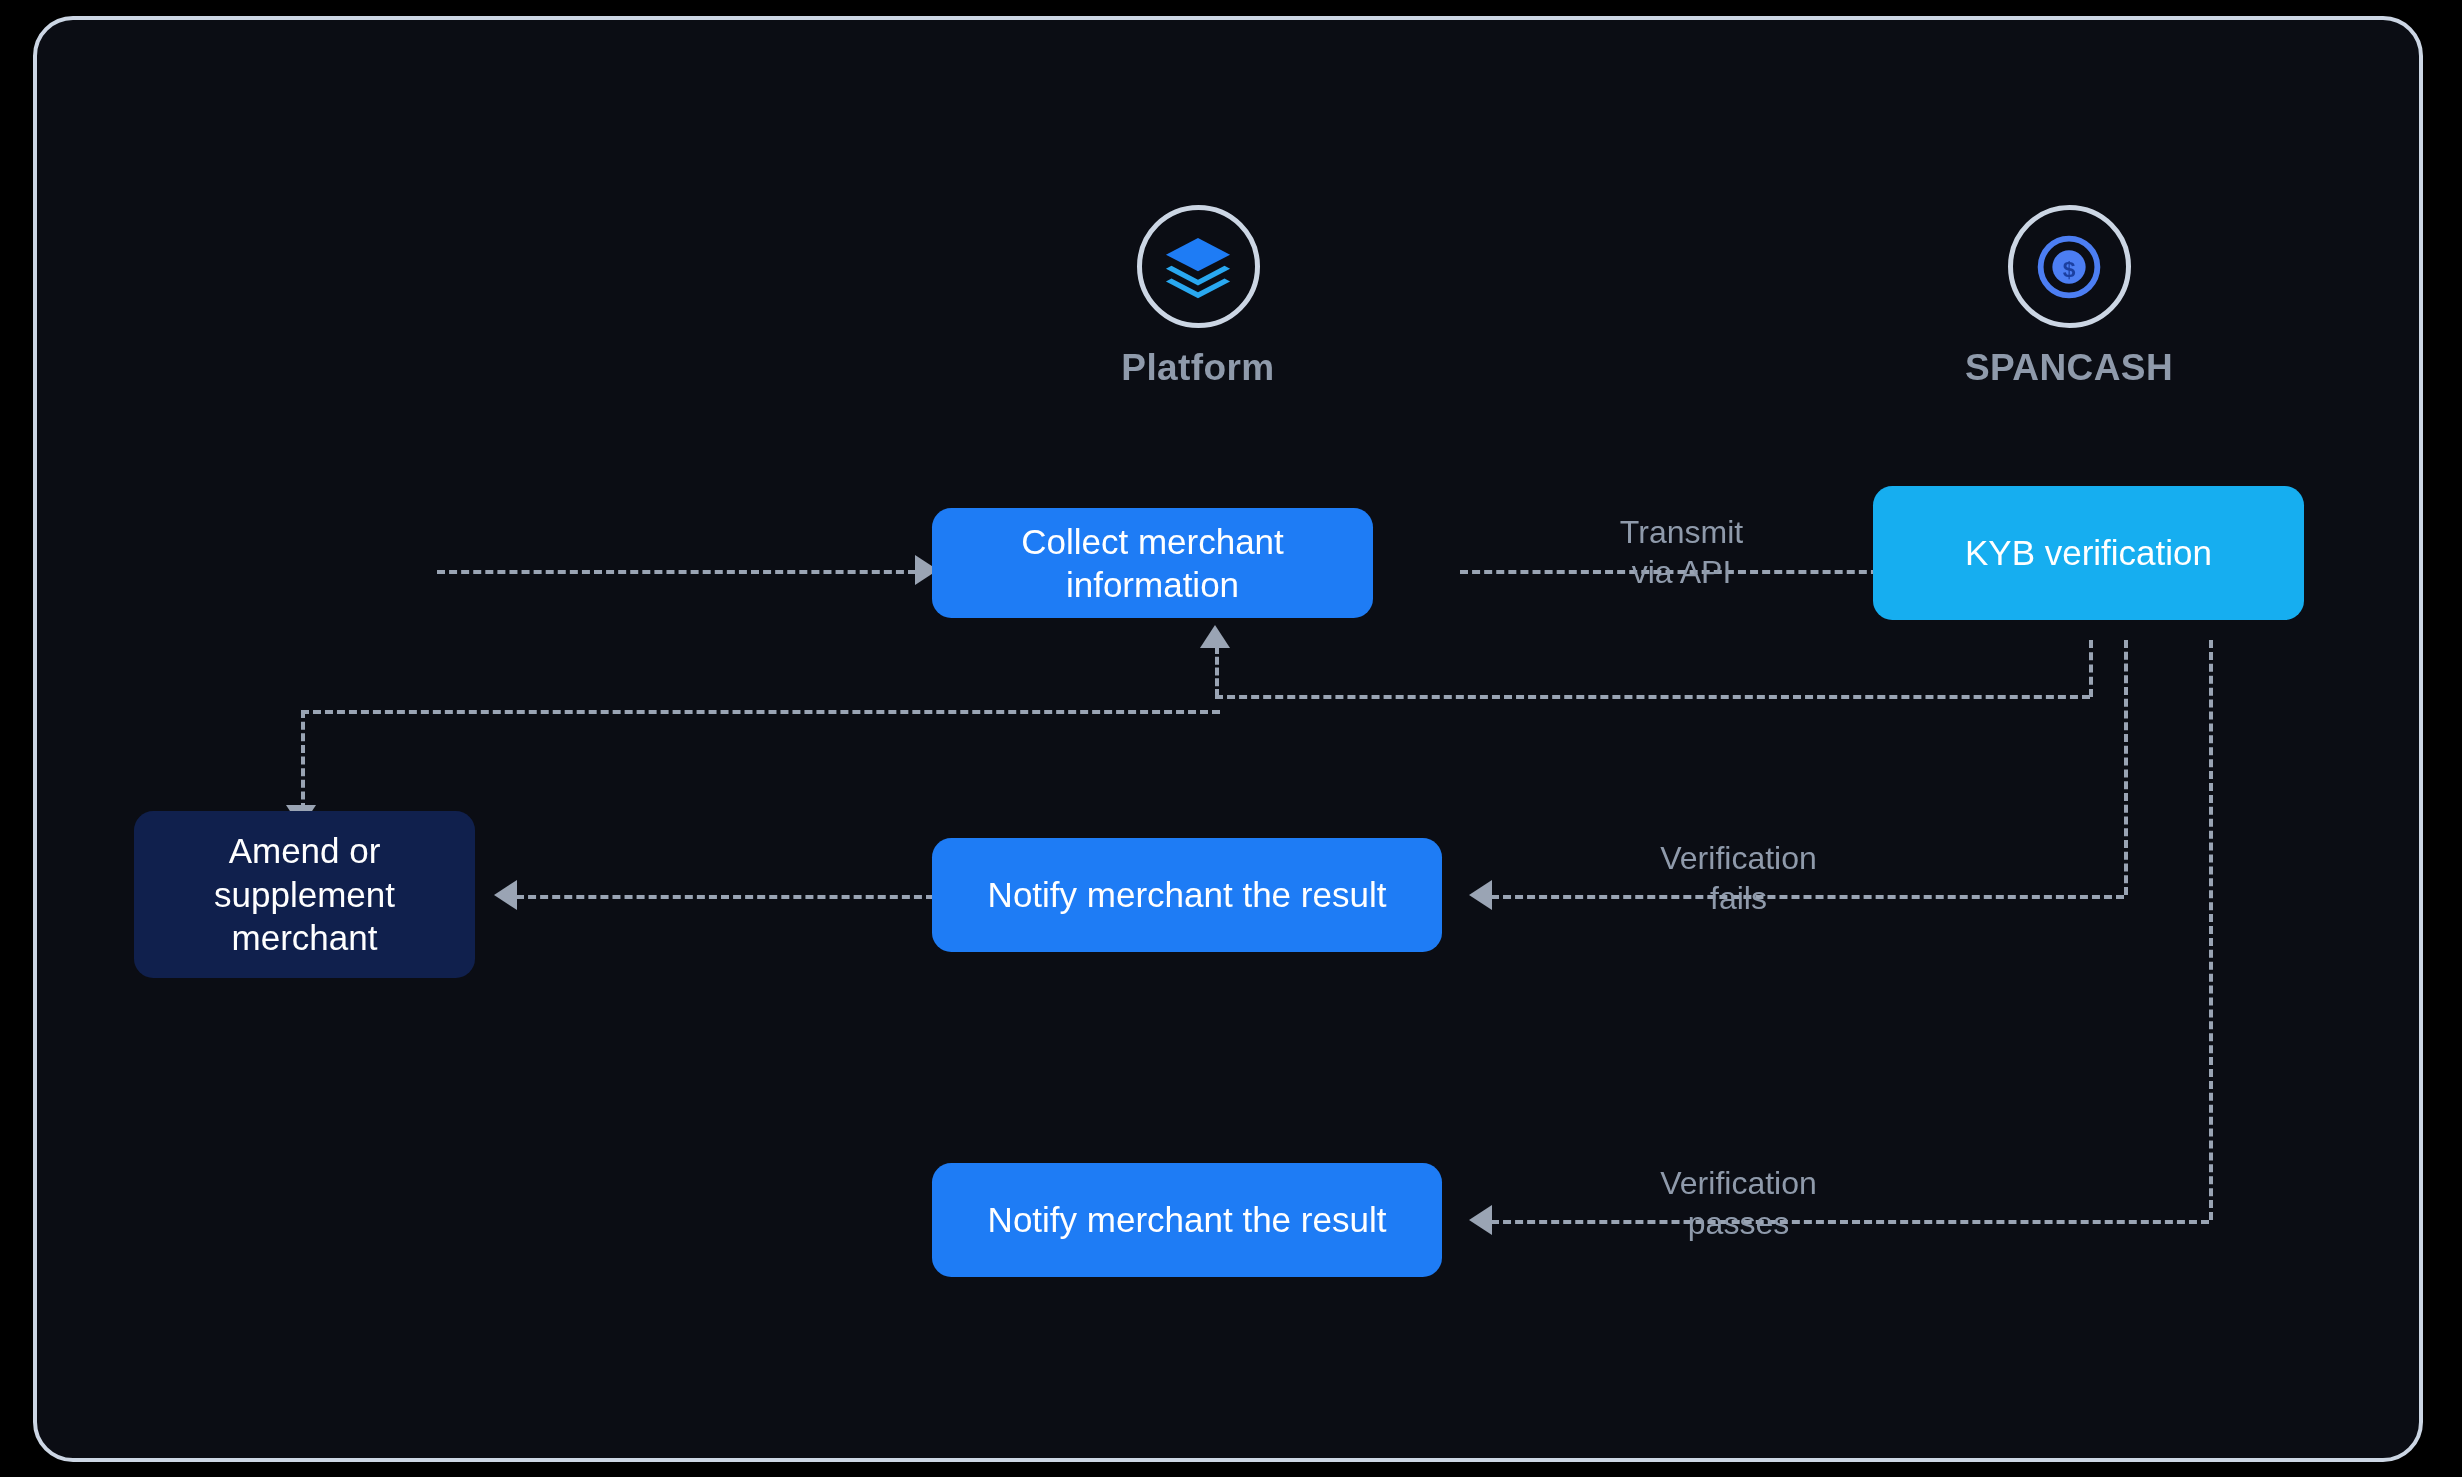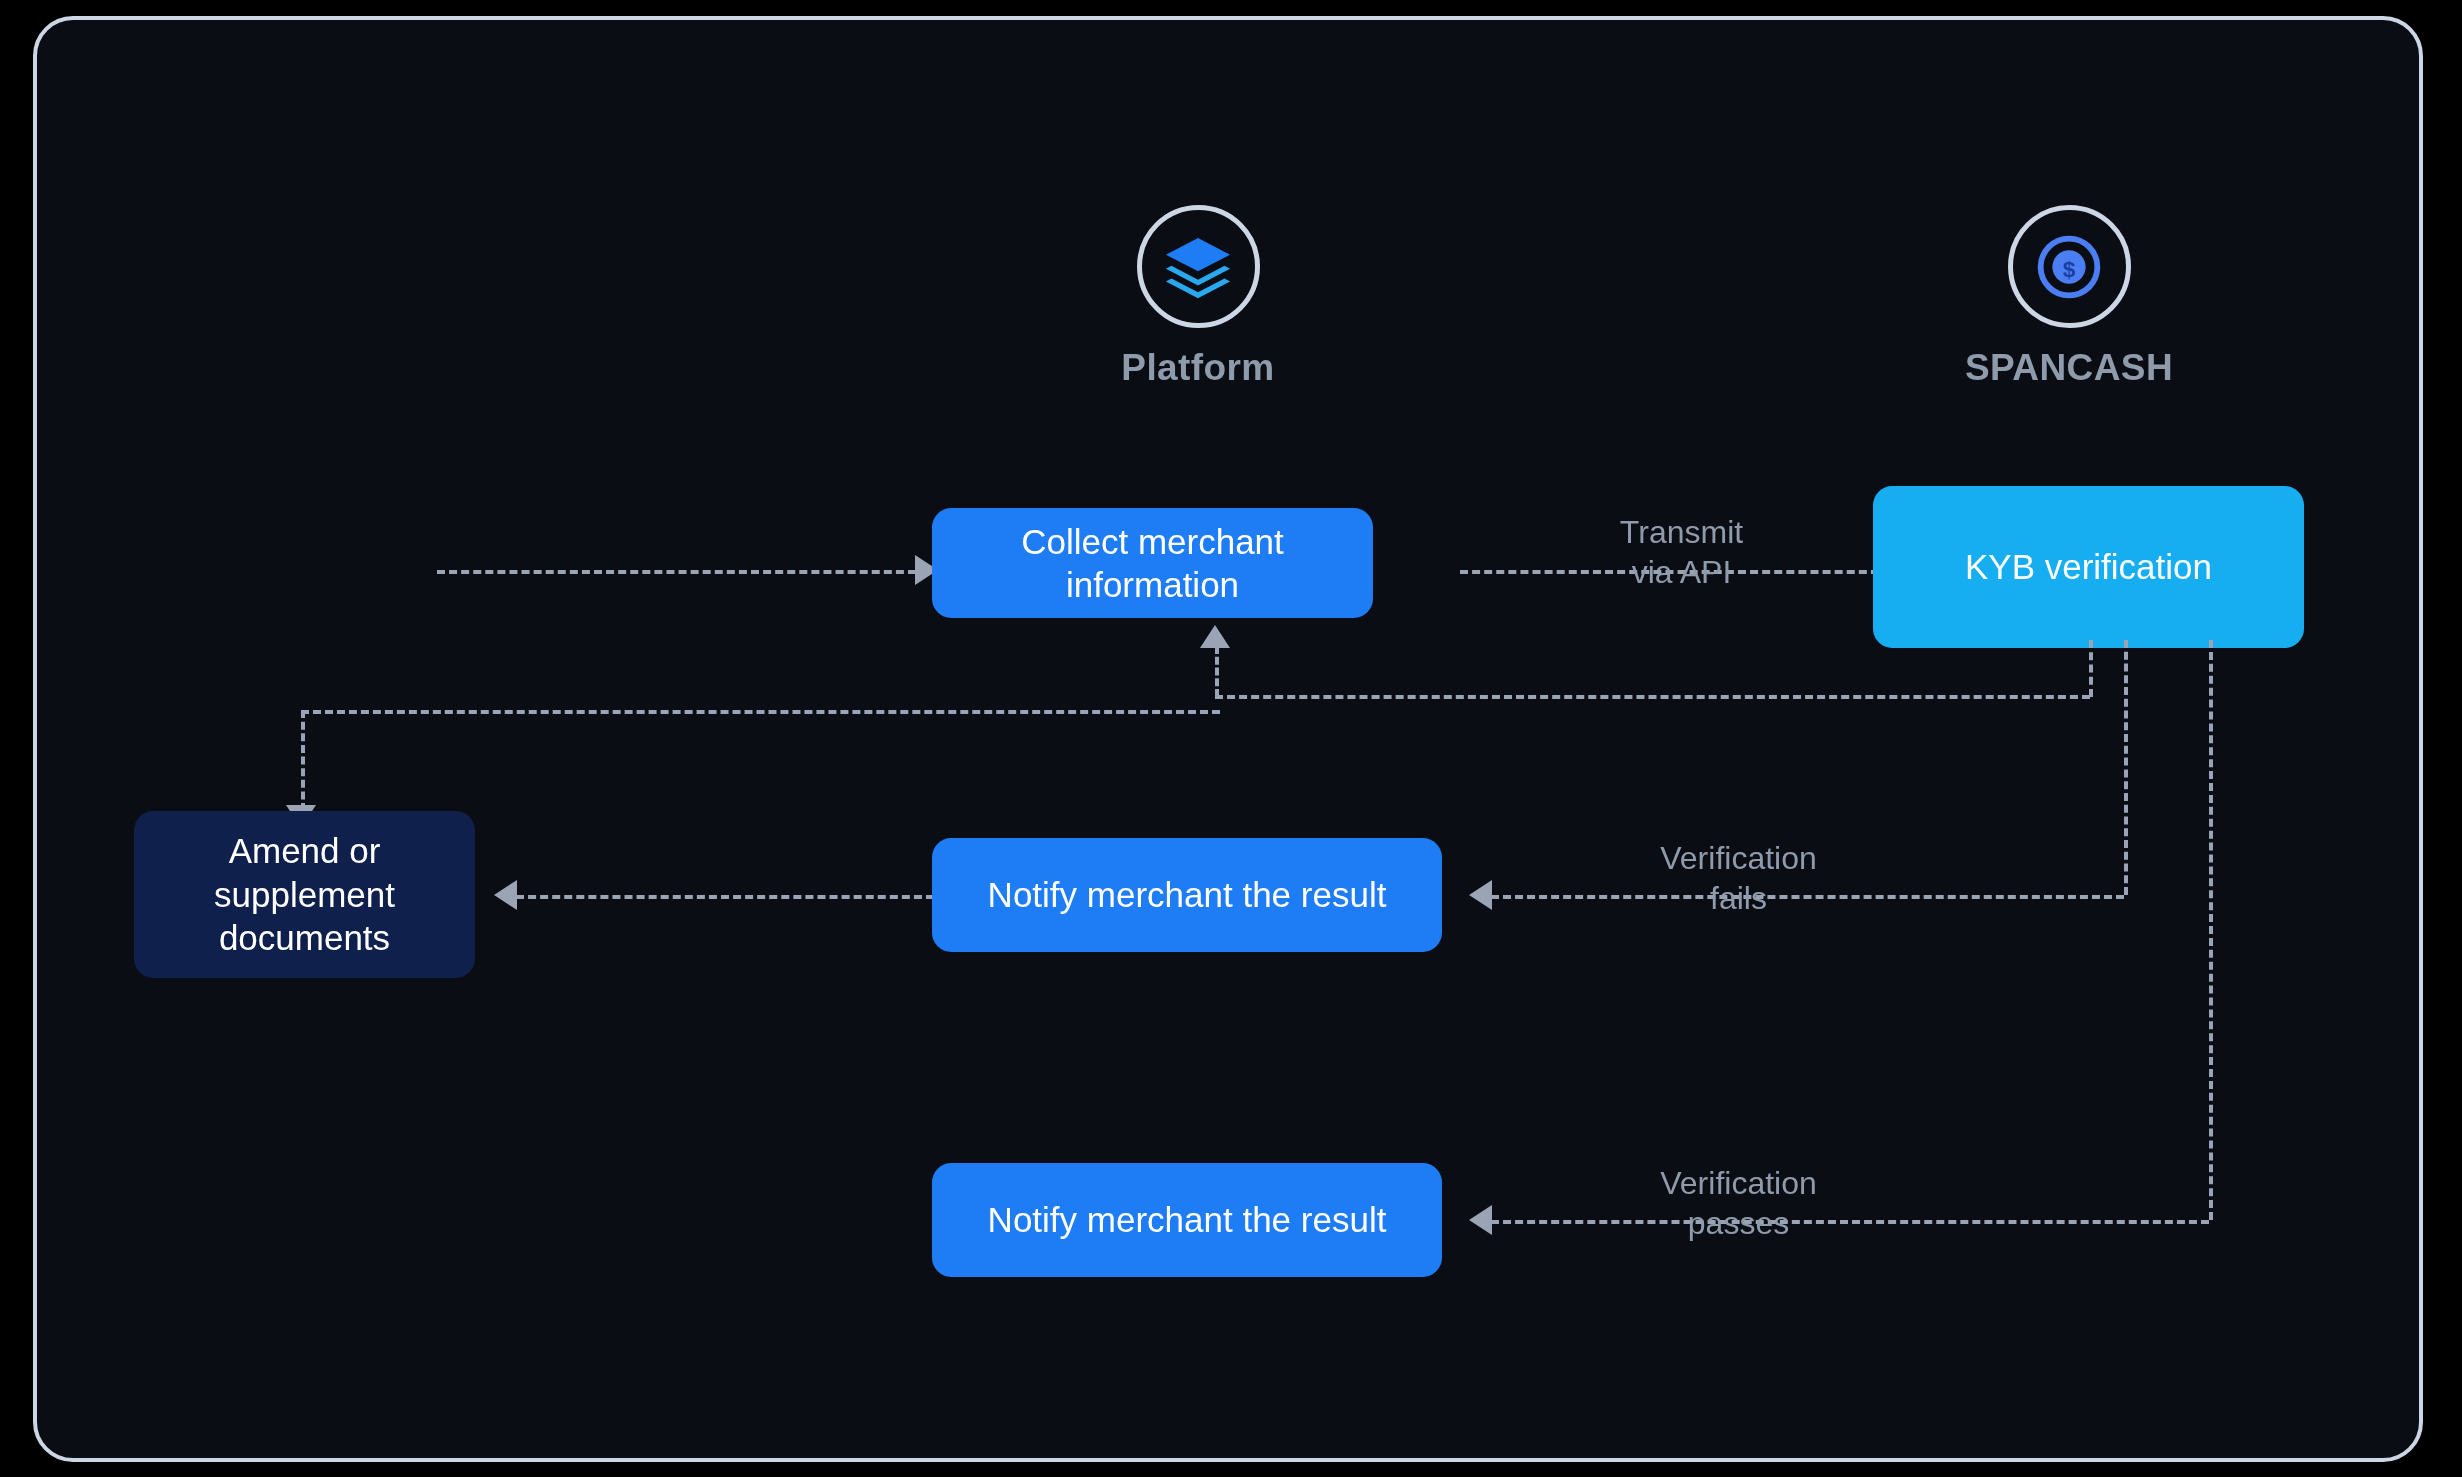--- a/index.html
+++ b/index.html
@@ -163,32 +163,32 @@
     <div class="hline" style="left:400px; top:550px; width:479px;"></div>
     <div class="arrow right" style="left:878px; top:535px;"></div>
 
     <div class="node blue" style="left:895px; top:488px; width:441px; height:110px;">Collect merchant information</div>
 
     <div class="hline" style="left:1423px; top:550px; width:431px;"></div>
     <div class="arrow right" style="left:1845px; top:535px;"></div>
     <div class="edge-label" style="left:1530px; top:492px; width:229px;">Transmit
 via API</div>
 
-    <div class="node cyan" style="left:1836px; top:466px; width:431px; height:162px;">KYB verification</div>
+    <div class="node cyan" style="left:1836px; top:466px; width:431px; height:134px;">KYB verification</div>
 
     <div class="vline" style="left:2052px; top:620px; height:57px;"></div>
     <div class="hline" style="left:1178px; top:675px; width:875px;"></div>
     <div class="vline" style="left:1178px; top:626px; height:51px;"></div>
     <div class="arrow up" style="left:1163px; top:605px;"></div>
 
     <div class="hline" style="left:264px; top:690px; width:919px;"></div>
     <div class="vline" style="left:264px; top:690px; height:101px;"></div>
     <div class="arrow down" style="left:249px; top:785px;"></div>
 
-    <div class="node dark" style="left:97px; top:791px; width:341px; height:167px;">Amend or supplement documents</div>
+    <div class="node dark" style="left:97px; top:791px; width:341px; height:167px;">Amend or supplement merchant</div>
 
     <div class="arrow left" style="left:457px; top:860px;"></div>
     <div class="hline" style="left:479px; top:875px; width:418px;"></div>
 
     <div class="node blue" style="left:895px; top:818px; width:510px; height:114px;">Notify merchant the result</div>
 
     <div class="arrow left" style="left:1432px; top:860px;"></div>
     <div class="hline" style="left:1454px; top:875px; width:633px;"></div>
     <div class="vline" style="left:2087px; top:620px; height:255px;"></div>
     <div class="edge-label" style="left:1574px; top:818px; width:255px;">Verification

